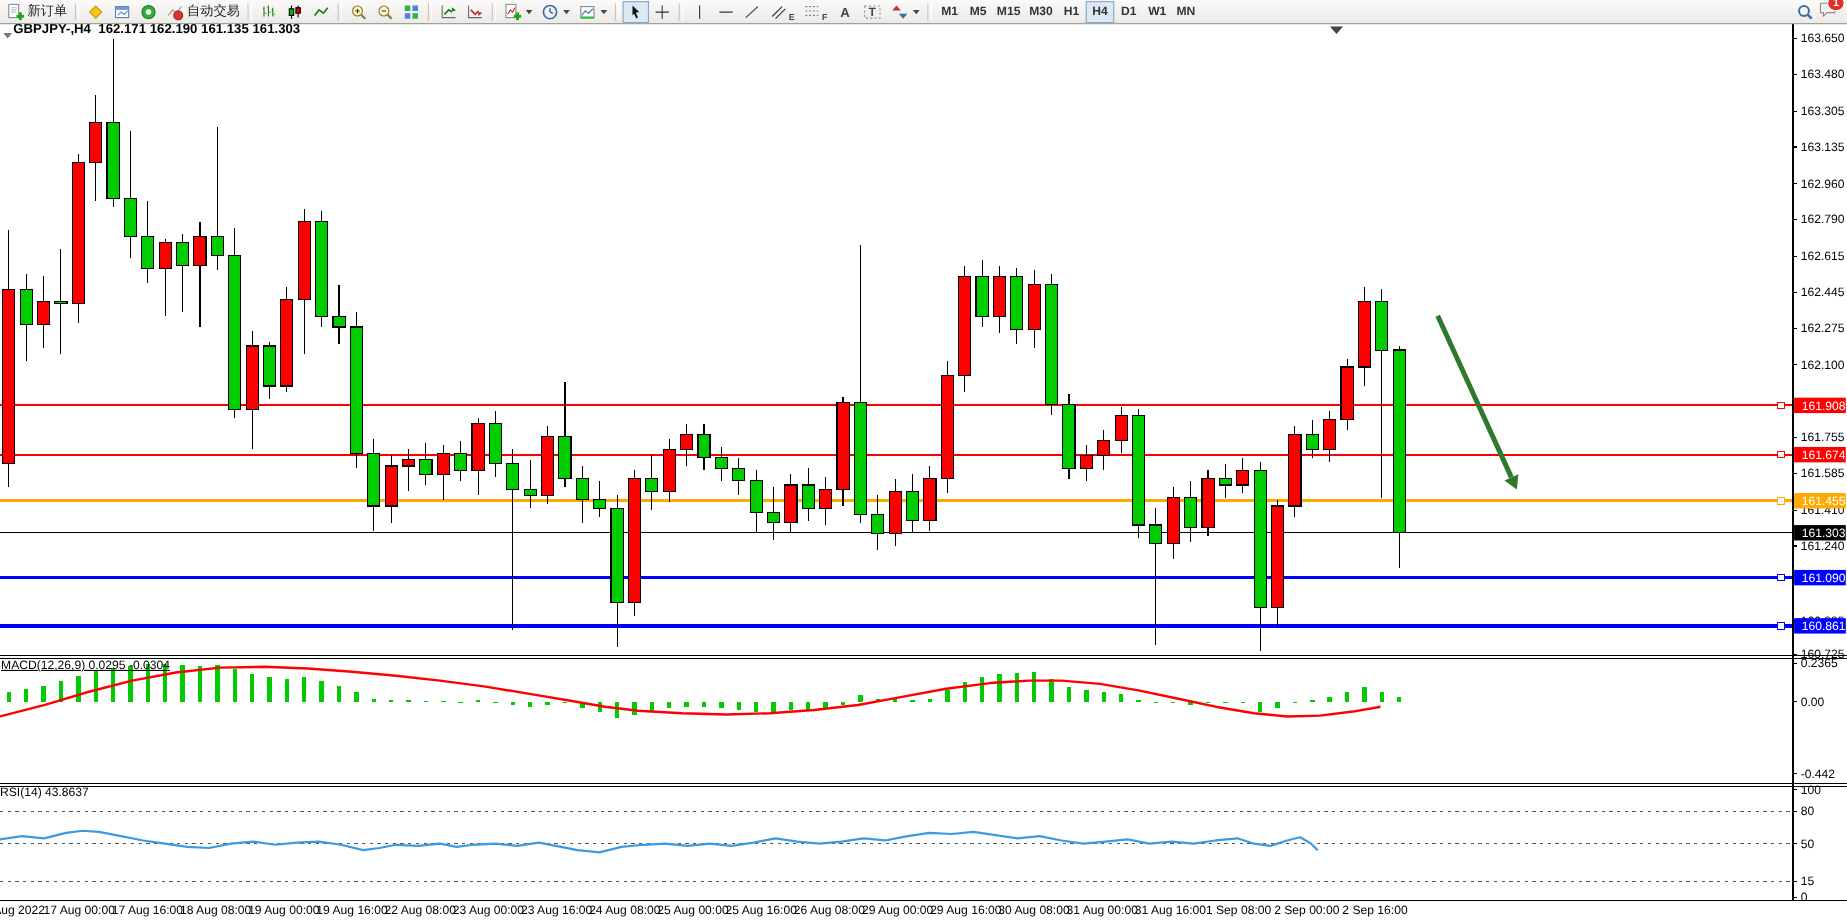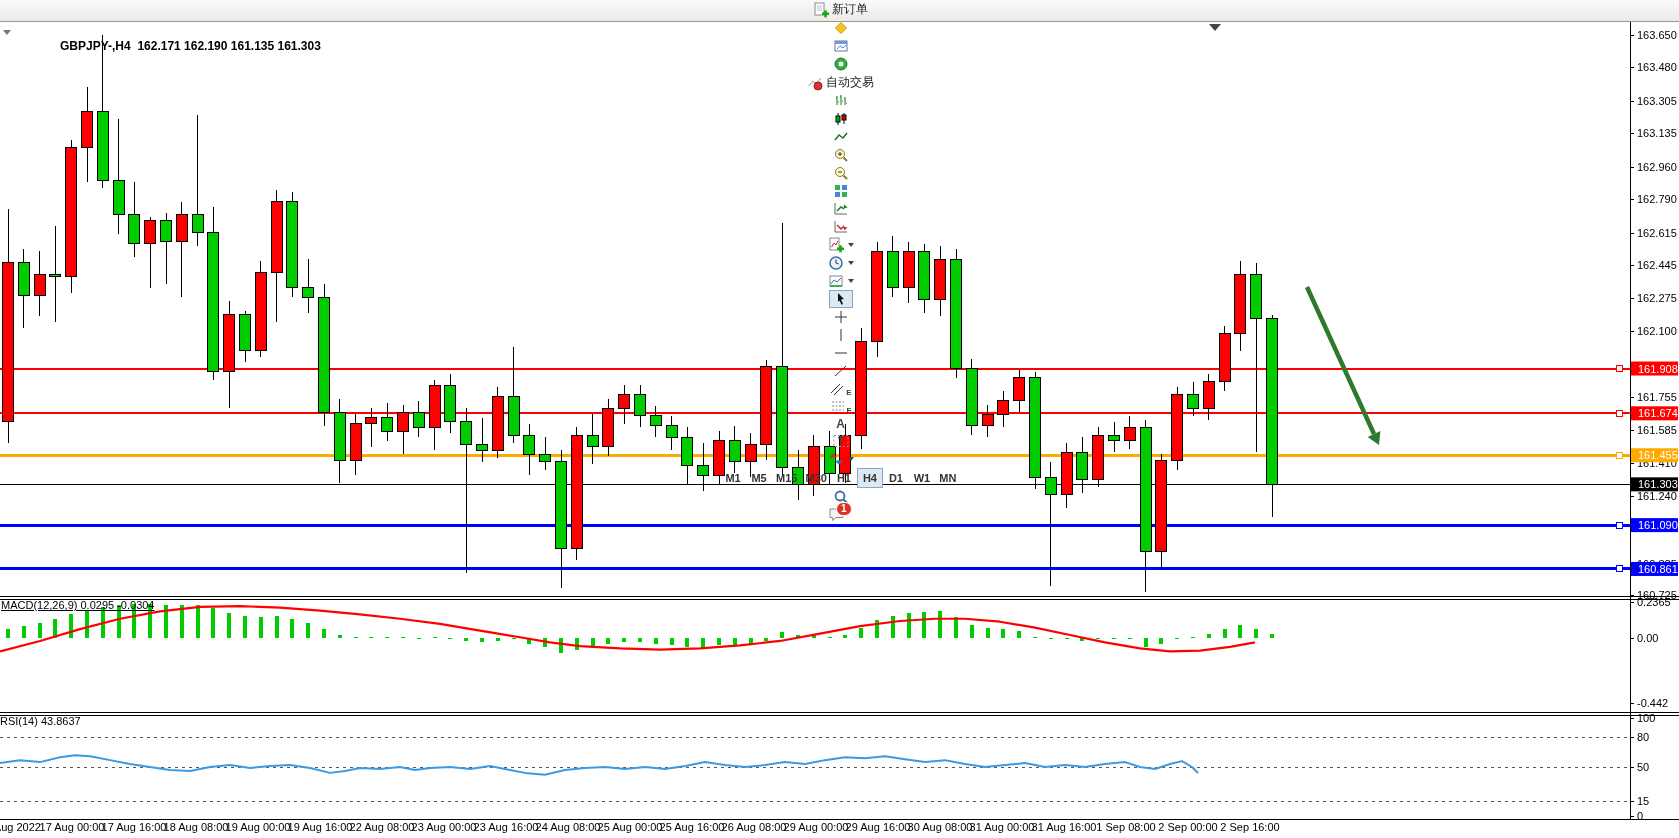--- a/index.html
+++ b/index.html
@@ -2,39 +2,39 @@
 <html><head>
 <meta charset="utf-8">
 <style>
   html,body{margin:0;padding:0;background:#fff;}
   body{width:1679px;height:838px;overflow:hidden;position:relative;
        font-family:"Liberation Sans",sans-serif;}
   #chart-svg{position:absolute;left:0;top:0;z-index:0;}
   
   #toolbar{position:absolute;left:0;top:0;width:1679px;height:22px;z-index:5;
     background:linear-gradient(#fbfafa,#eceae7);border-bottom:1px solid #98968f;
-    display:flex;align-items:center;padding-left:2px;box-sizing:border-box;flex-direction:column;}
+    display:flex;align-items:center;padding-left:2px;box-sizing:border-box;}
   .tb{height:20px;min-width:24px;display:flex;align-items:center;justify-content:center;
 dummy:0;border:1px solid transparent;background:transparent;font:12px "Liberation Sans",sans-serif;
     color:#222;gap:3px;padding:0 3px;cursor:pointer;}
   .tb.active{background:#dce9f5;border:1px solid #86a7c6;}
   .sep{width:2px;height:16px;border-left:1px solid #c7c5c0;border-right:1px solid #fff;margin:0 3px;}
   .dd{width:0;height:0;border-left:3px solid transparent;border-right:3px solid transparent;
       border-top:4px solid #444;margin-left:1px;}
   .tf{font:bold 11px "Liberation Sans",sans-serif;color:#333;min-width:26px;}
   .toolletter{font:bold 12px "Liberation Sans",sans-serif;color:#444;}
   .subletter{font:bold 8px "Liberation Sans",sans-serif;color:#444;align-self:flex-end;margin-left:-2px;}
   #spacer{flex:1;}
   #chat-wrap{position:relative;margin-right:8px;}
   .badge{position:absolute;top:-4px;right:-6px;background:#e03024;color:#fff;
     font:bold 10px "Liberation Sans",sans-serif;border-radius:7px;padding:0 4px;height:12px;
     line-height:12px;border:1px solid #fff;}
   
   .overlay{position:absolute;z-index:2;white-space:pre;color:#000;}
-  #chart-title{left:12px;top:39px;font:bold 12px "Liberation Sans",sans-serif;margin-left:48px;}
+  #chart-title{left:12px;top:19px;font:bold 12px "Liberation Sans",sans-serif;}
   #title-marker{position:absolute;left:3px;top:30px;width:0;height:0;z-index:2;
     border-left:4px solid transparent;border-right:4px solid transparent;border-top:5px solid #777;}
   #macd-label{left:1px;top:599px;font:11px "Liberation Sans",sans-serif;text-decoration:underline;}
   #rsi-label{left:0px;top:715px;font:11px "Liberation Sans",sans-serif;}
 </style>
 </head>
 <body>
 
 <svg id="chart-svg" width="1679" height="838">
     <rect x="0" y="22" width="1679" height="816" fill="#fff"></rect>

